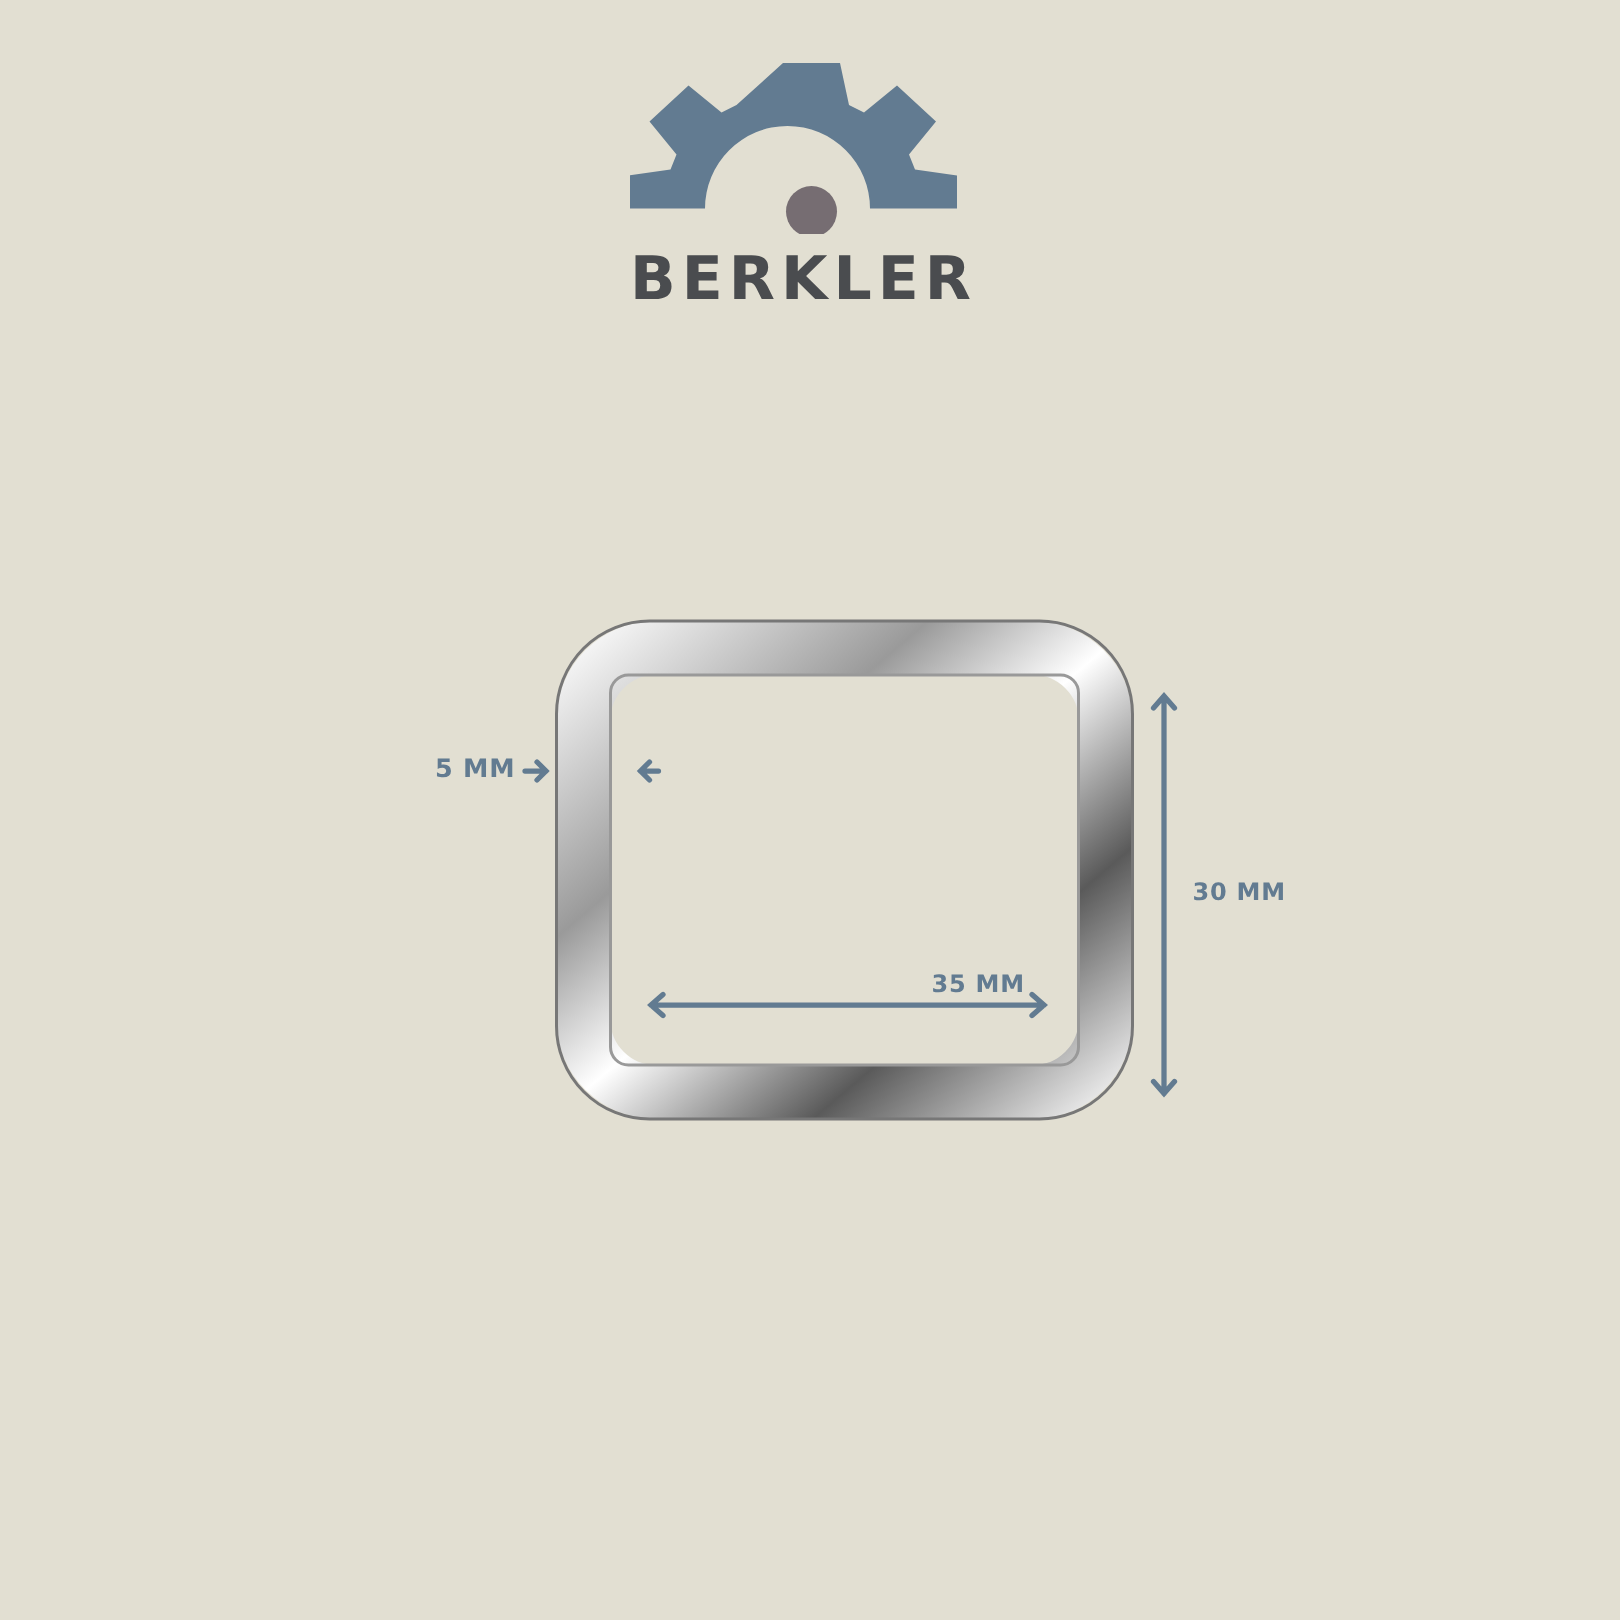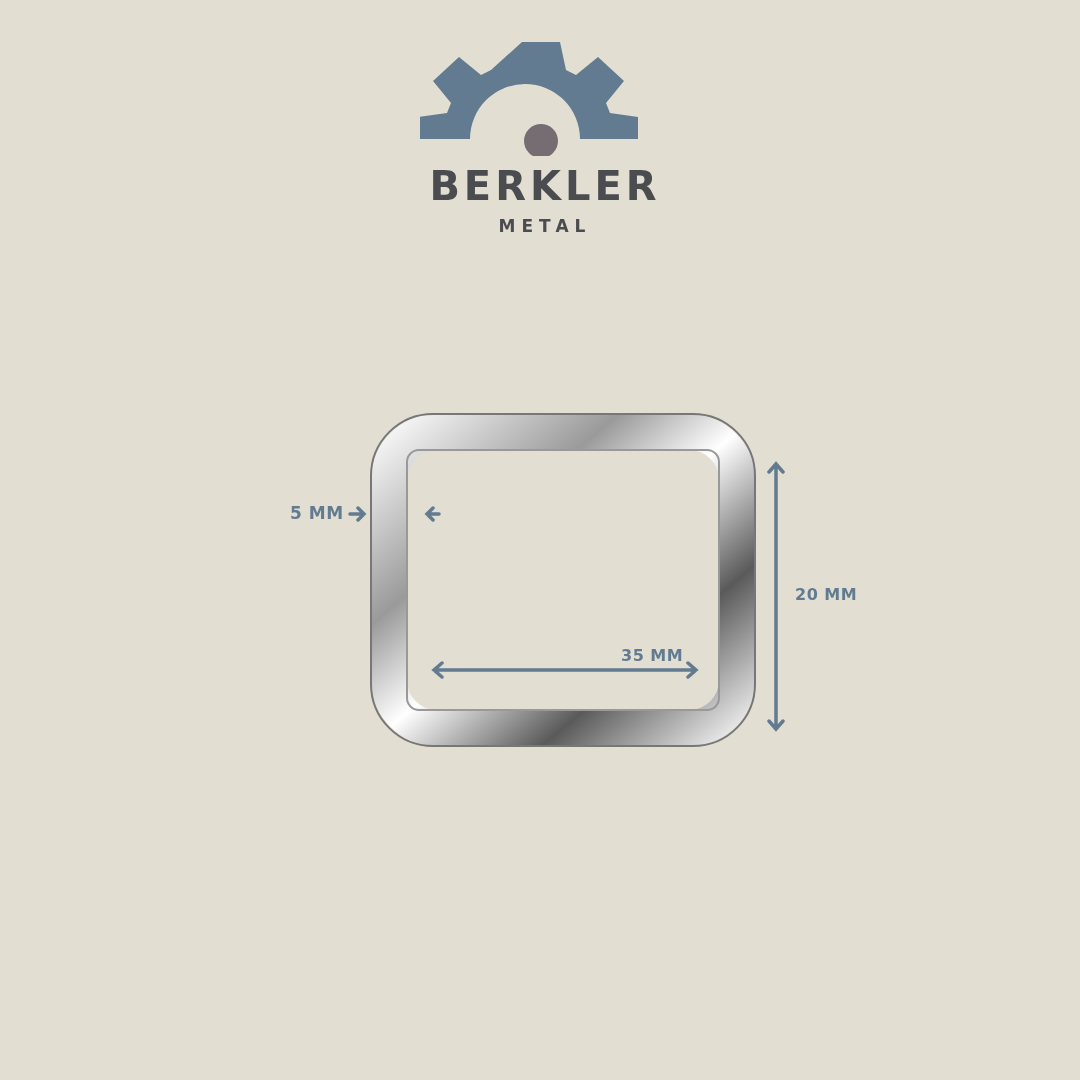--- a/index.html
+++ b/index.html
@@ -1,32 +1,31 @@
 <!DOCTYPE html>
 <html><head>
 <meta charset="utf-8">
 <style>
   html, body { margin:0; padding:0; }
   body { width:1080px; height:1080px; background:#e2dfd2; position:relative; overflow:hidden; font-family:"DejaVu Sans", sans-serif; }
   .logo { position:absolute; left:420px; top:36px; width:250px; height:200px; }
-  .brand { position:absolute; left:0; top:127px; width:250px; text-align:center; font-weight:bold; font-size:40px; letter-spacing:4px; color:#4a4c4f; }
+  .brand { position:absolute; left:0; top:127px; width:250px; font-weight:bold; font-size:40px; letter-spacing:4px; color:#4a4c4f; }
   .sub { position:absolute; left:0; top:180px; width:250px; text-align:center; font-weight:bold; font-size:17px; letter-spacing:6px; color:#4a4c4f; }
   .dim { position:absolute; color:#627b91; font-weight:bold; font-size:17px; letter-spacing:0.5px; }
   svg { position:absolute; }
 </style>
 </head>
 <body>
 
 <div class="logo">
   <svg width="250" height="120" viewBox="0 0 250 120">
     <path d="M102 6 h38 l6 28 l10 5 l22 -18 l26 24 l-18 22 l4 10 l28 4 v22 h-58 a55 55 0 0 0 -110 0 h-51 v-22 l28 -4 l4 -10 l-18 -22 l26 -24 l22 18 l10 -5 z" fill="#627b91"></path>
     <circle cx="121" cy="105" r="17" fill="#766d72"></circle>
   </svg>
   <div class="brand">BERKLER</div>
-  <div class="sub">METAL</div>
 </div>
 
 <svg width="1080" height="1080" style="left:0;top:0">
   <defs>
     <linearGradient id="metal" x1="0" y1="0" x2="1" y2="1">
       <stop offset="0" stop-color="#f5f5f5"></stop>
         <stop offset="0.3" stop-color="#9a9a9a"></stop>
       <stop offset="0.5" stop-color="#ffffff"></stop>
         <stop offset="0.75" stop-color="#5a5a5a"></stop>
       <stop offset="1" stop-color="#e8e8e8"></stop>
@@ -45,13 +44,13 @@
     <path d="M434 670 h262 M442 663 l-8 7 l8 7 M688 663 l8 7 l-8 7"></path>
   </g>
 
   <g stroke="#627b91" stroke-width="3.5" fill="none" stroke-linecap="round">
     <path d="M776 464 v265 M769 472 l7 -8 l7 8 M769 721 l7 8 l7 -8"></path>
   </g>
 </svg>
 
 <div class="dim" style="left:265px;top:503px;margin-left:25px;">5 MM</div>
 <div class="dim" style="left:621px;top:646px;font-size:16px;">35 MM</div>
-<div class="dim" style="left:795px;top:585px;font-size:16px;">20 MM</div>
+<div class="dim" style="left:795px;top:585px;font-size:16px;">30 MM</div>
 
 </body></html>

